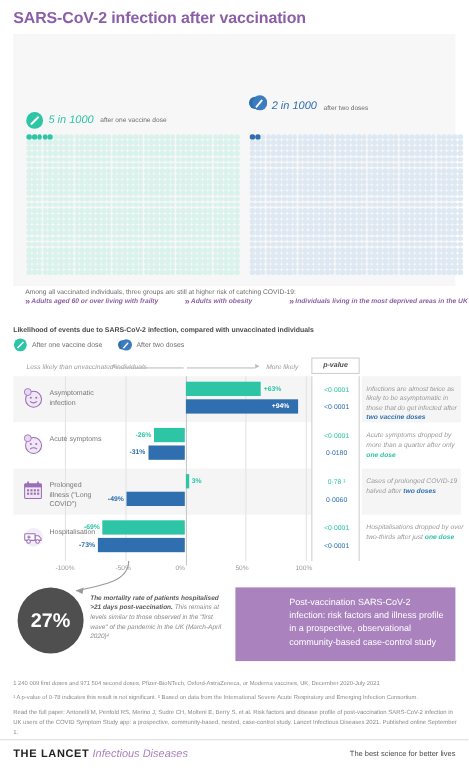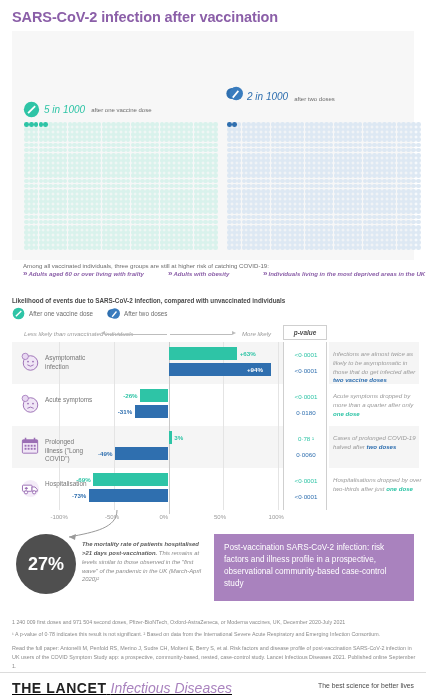--- a/index.html
+++ b/index.html
@@ -146,30 +146,30 @@
     font-size: 5.9px; color: #8a8a8a; font-style: italic; line-height: 1.5; }
   .mort-text b { color: #5a5a5a; font-weight: bold; }
   .curve { position: absolute; left: 55px; top: 510px; width: 70px; height: 32px; }
 
   
   .readmore {
     position: absolute; left: 214px; top: 534px; width: 200px; height: 67px;
     background: #A982BE; color: #fff; padding: 8px 10px;
   }
   .readmore .rm-head { font-size: 7.1px; font-weight: bold; margin-bottom: 3px; }
-  .readmore .rm-body { font-size: 8.2px; line-height: 1.48; }
+  .readmore .rm-body { font-size: 8.2px; line-height: 1.48; margin-left: 39px; }
 
   
   .fn { position: absolute; left: 12px; width: 404px; color: #8a8a8a; }
   .fn1 { top: 619px; font-size: 5.3px; }
   .fn2 { top: 631px; font-size: 5.3px; }
   .fn3 { top: 644px; font-size: 5.4px; line-height: 1.65; }
 
   .footer-rule { position: absolute; left: 0; top: 672px; width: 426px; height: 1px; background: #dcdcdc; }
-  .brand { position: absolute; left: 12px; top: 680px; font-size: 14px; text-decoration: underline; }
+  .brand { position: absolute; left: 12px; top: 680px; font-size: 10px; }
   .brand .lancet { font-weight: bold; color: #222; letter-spacing: 0.6px; }
   .brand .journal { color: #A982BE; font-style: italic; }
   .tagline { position: absolute; right: 12px; top: 682px; font-size: 6.8px; color: #4a4a4a; }
 </style>
 </head>
 <body>
 
 <div class="page">
 
   <div class="main-title">SARS-CoV-2 infection after vaccination</div>

